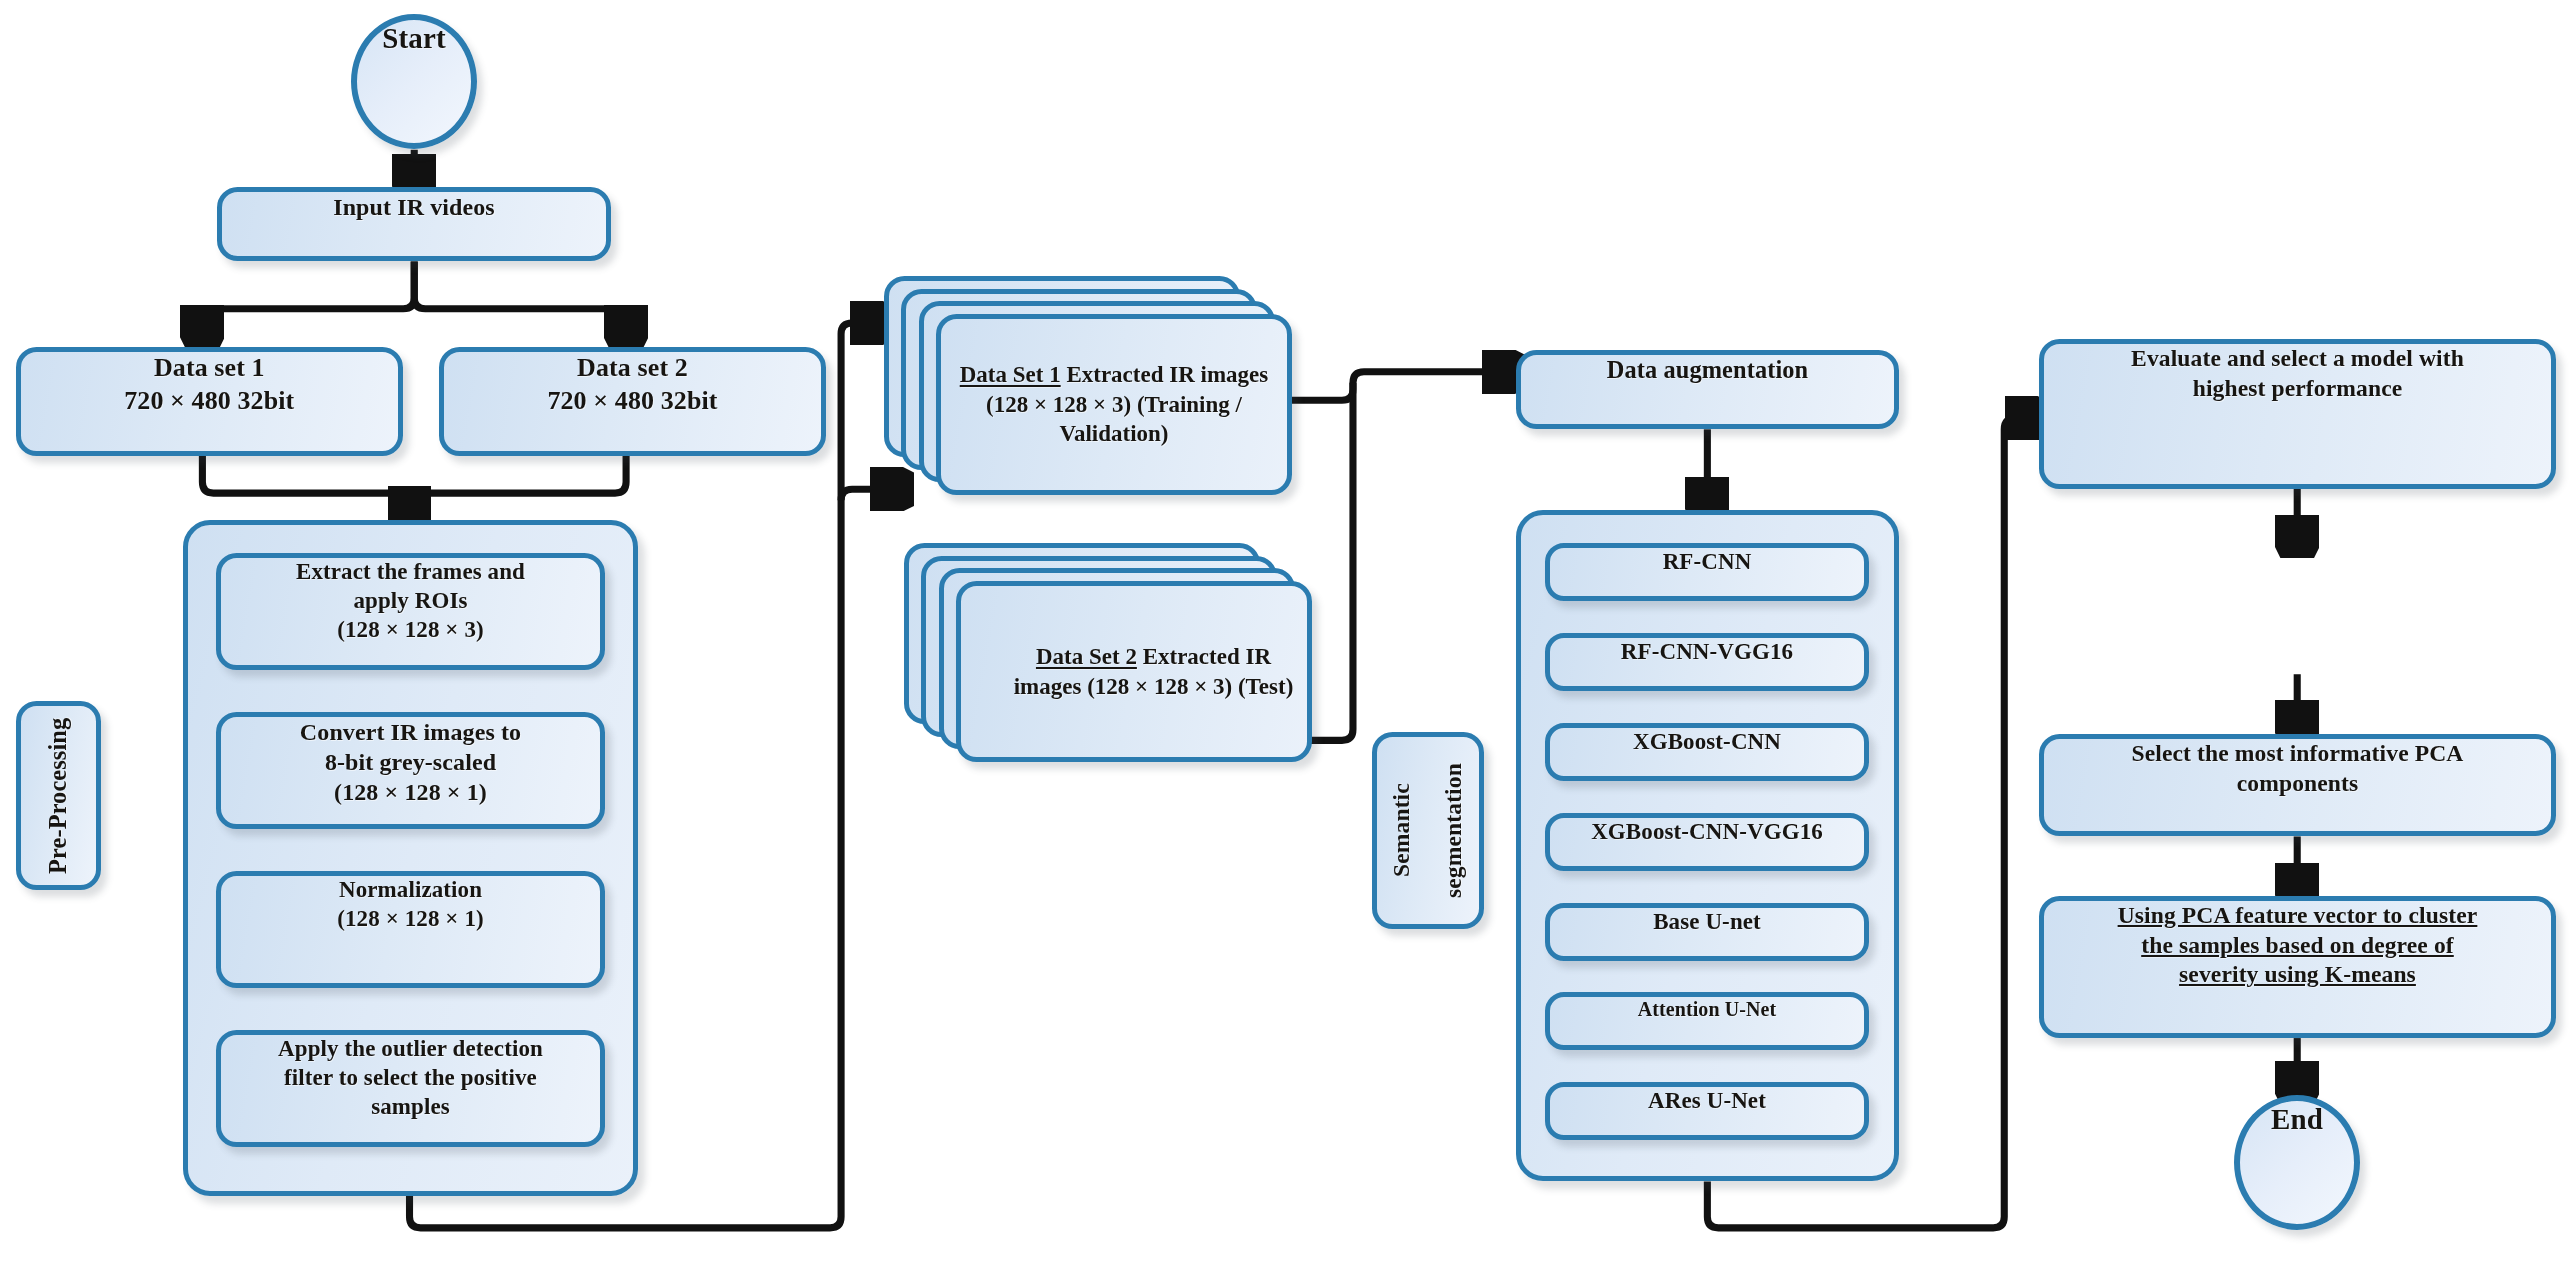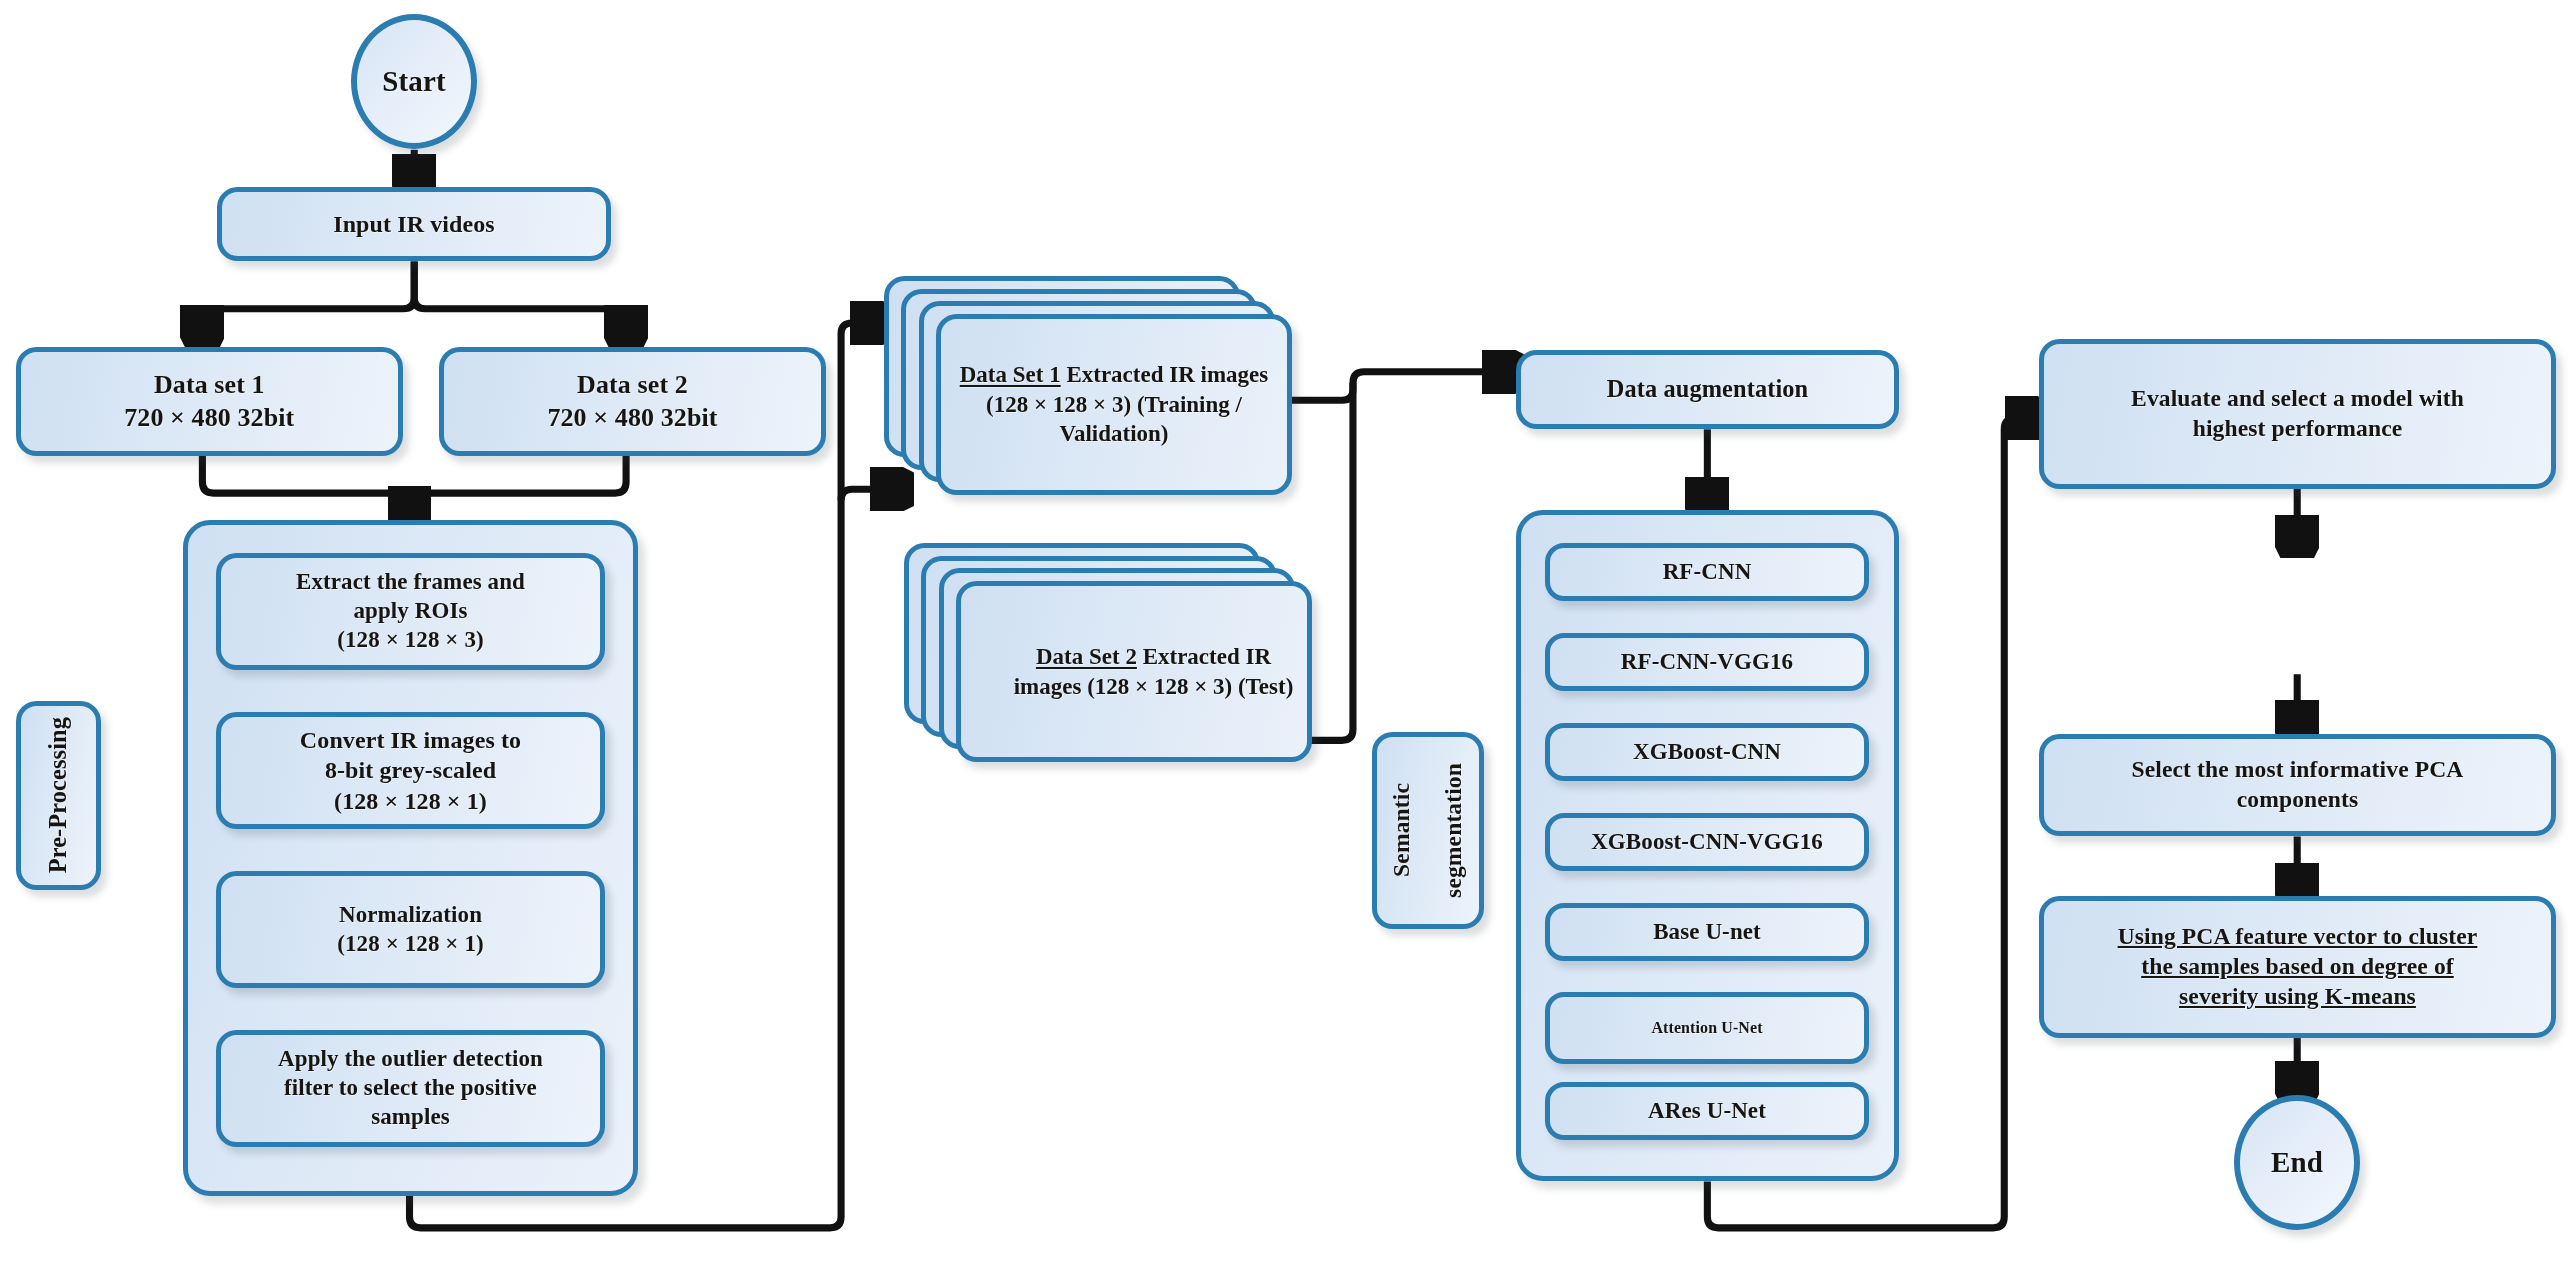--- a/index.html
+++ b/index.html
@@ -9,21 +9,21 @@
   #canvas{position:absolute;left:0;top:0;width:2576px;height:1265px;}
 
   
   .node{
     position:absolute;
     box-sizing:border-box;
     border:5.5px solid #2b7cb0;
     border-radius:20.5px;
     background:linear-gradient(100deg,#cfe0f2 0%,#dde9f6 45%,#edf3fb 100%);
     box-shadow:5.5px 7px 7px rgba(60,70,85,.18);
-    display:flex;align-items:center;justify-content:center;
+    display:flex;justify-content:center;
     text-align:center;
     color:#171512;
     font-weight:bold;
     line-height:1.26;
     letter-spacing:0.1px;
     text-shadow:0.8px 0.8px 0 rgba(255,255,255,.55);
   }
   .node span{display:block;padding:0 11px;}
 
   .terminator{
@@ -214,21 +214,21 @@
   </div>
   <div class="node" style="left:1545px;top:723px;width:324px;height:58px;font-size:23px;border-radius:19px;">
     <span>XGBoost-CNN</span>
   </div>
   <div class="node" style="left:1545px;top:813px;width:324px;height:58px;font-size:23px;border-radius:19px;">
     <span>XGBoost-CNN-VGG16</span>
   </div>
   <div class="node" style="left:1545px;top:903px;width:324px;height:58px;font-size:23px;border-radius:19px;">
     <span>Base U-net</span>
   </div>
-  <div class="node" style="left:1545px;top:992px;width:324px;height:72px;font-size:16px;border-radius:19px;">
+  <div class="node" style="left:1545px;top:992px;width:324px;height:58px;font-size:20px;border-radius:19px;">
     <span>Attention U-Net</span>
   </div>
   <div class="node" style="left:1545px;top:1082px;width:324px;height:58px;font-size:23px;border-radius:19px;">
     <span>ARes U-Net</span>
   </div>
 
   <div class="node" style="left:2039px;top:339px;width:517px;height:150px;font-size:23.6px;">
     <span>
       <span>Evaluate and select a model with</span>
       <span>highest performance</span>

